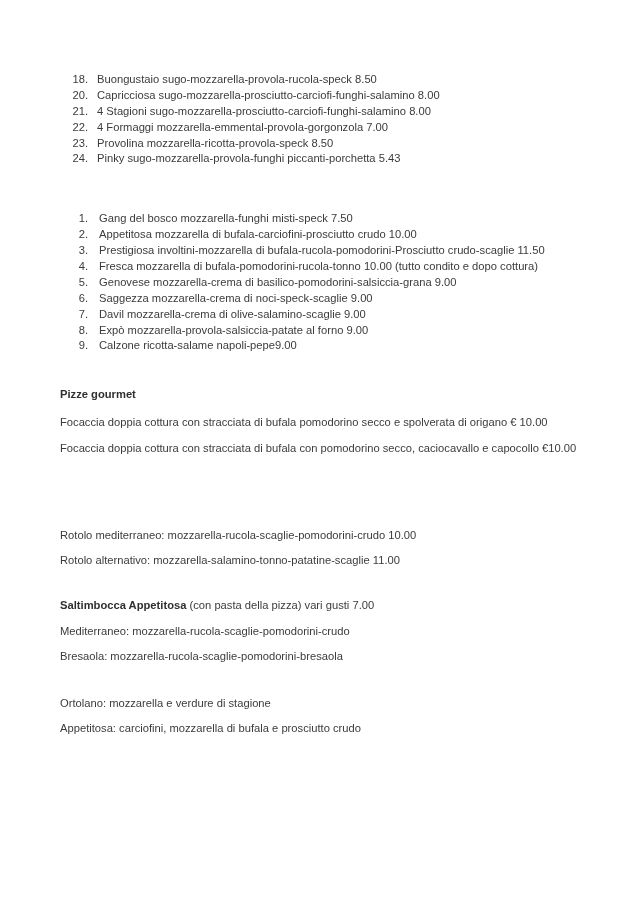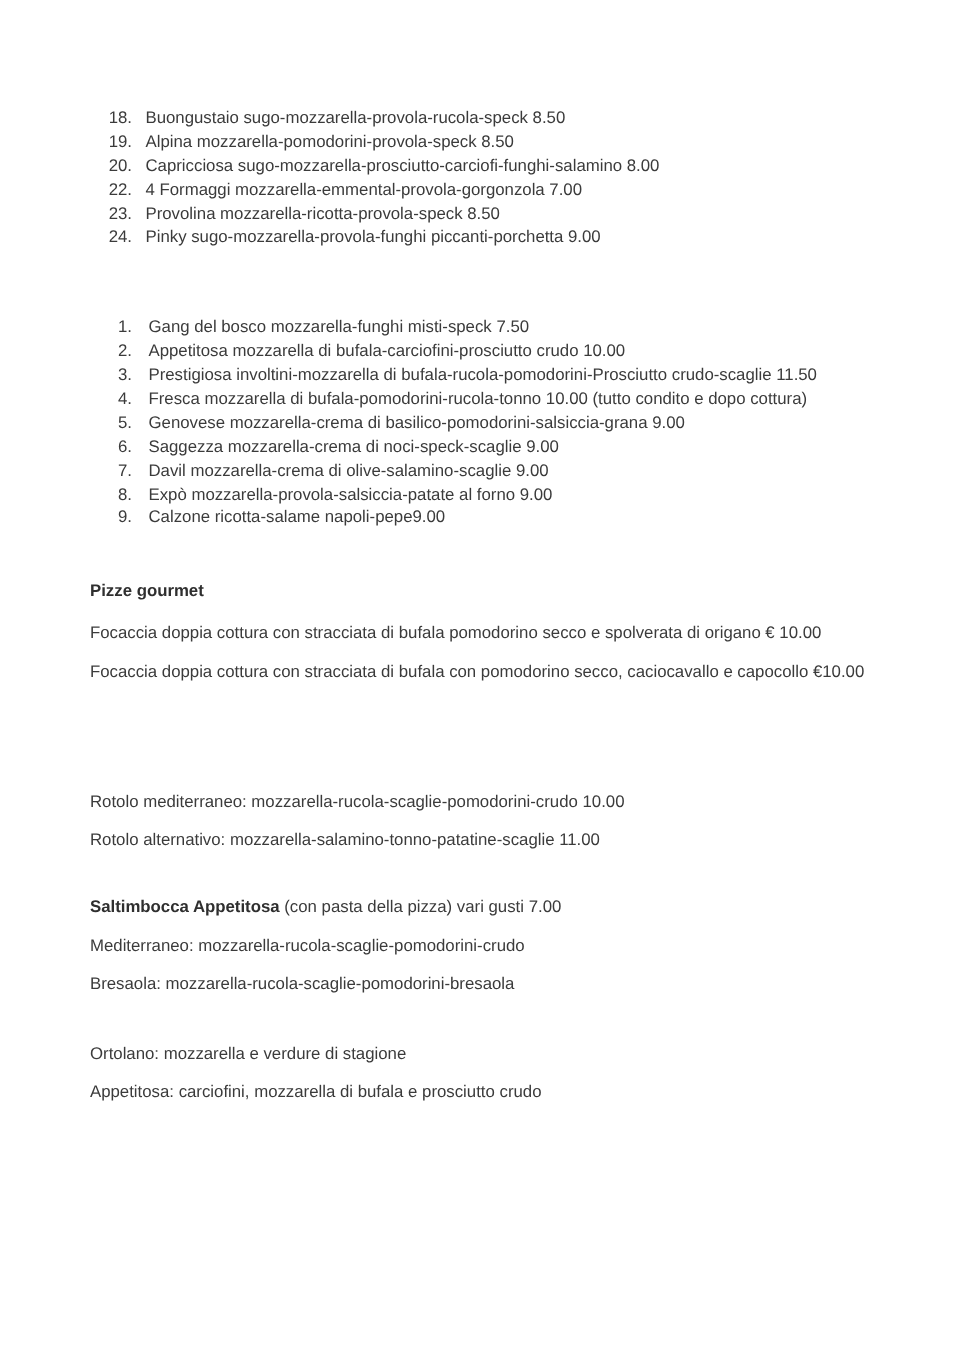--- a/index.html
+++ b/index.html
@@ -92,38 +92,38 @@
 
 <div class="page">
   <div class="content">
 
     <ol class="num-list list-a">
       <li>
         <span class="marker">18.</span>
         <span class="txt">Buongustaio sugo-mozzarella-provola-rucola-speck 8.50</span>
       </li>
       <li>
-        <span class="marker">19.</span>
-        <span class="txt">Alpina mozzarella-pomodorini-provola-speck 8.50</span>
-      </li>
-      <li>
         <span class="marker">20.</span>
         <span class="txt">Capricciosa sugo-mozzarella-prosciutto-carciofi-funghi-salamino 8.00</span>
       </li>
       <li>
+        <span class="marker">21.</span>
+        <span class="txt">4 Stagioni sugo-mozzarella-prosciutto-carciofi-funghi-salamino 8.00</span>
+      </li>
+      <li>
         <span class="marker">22.</span>
         <span class="txt">4 Formaggi mozzarella-emmental-provola-gorgonzola 7.00</span>
       </li>
       <li>
         <span class="marker">23.</span>
         <span class="txt">Provolina mozzarella-ricotta-provola-speck 8.50</span>
       </li>
       <li>
         <span class="marker">24.</span>
-        <span class="txt">Pinky sugo-mozzarella-provola-funghi piccanti-porchetta 9.00</span>
+        <span class="txt">Pinky sugo-mozzarella-provola-funghi piccanti-porchetta 5.43</span>
       </li>
     </ol>
 
     <div class="sp-list-a-to-h1"></div>
 
 
     <div class="sp-h-to-listb"></div>
 
     <ol class="num-list list-b">
       <li>

